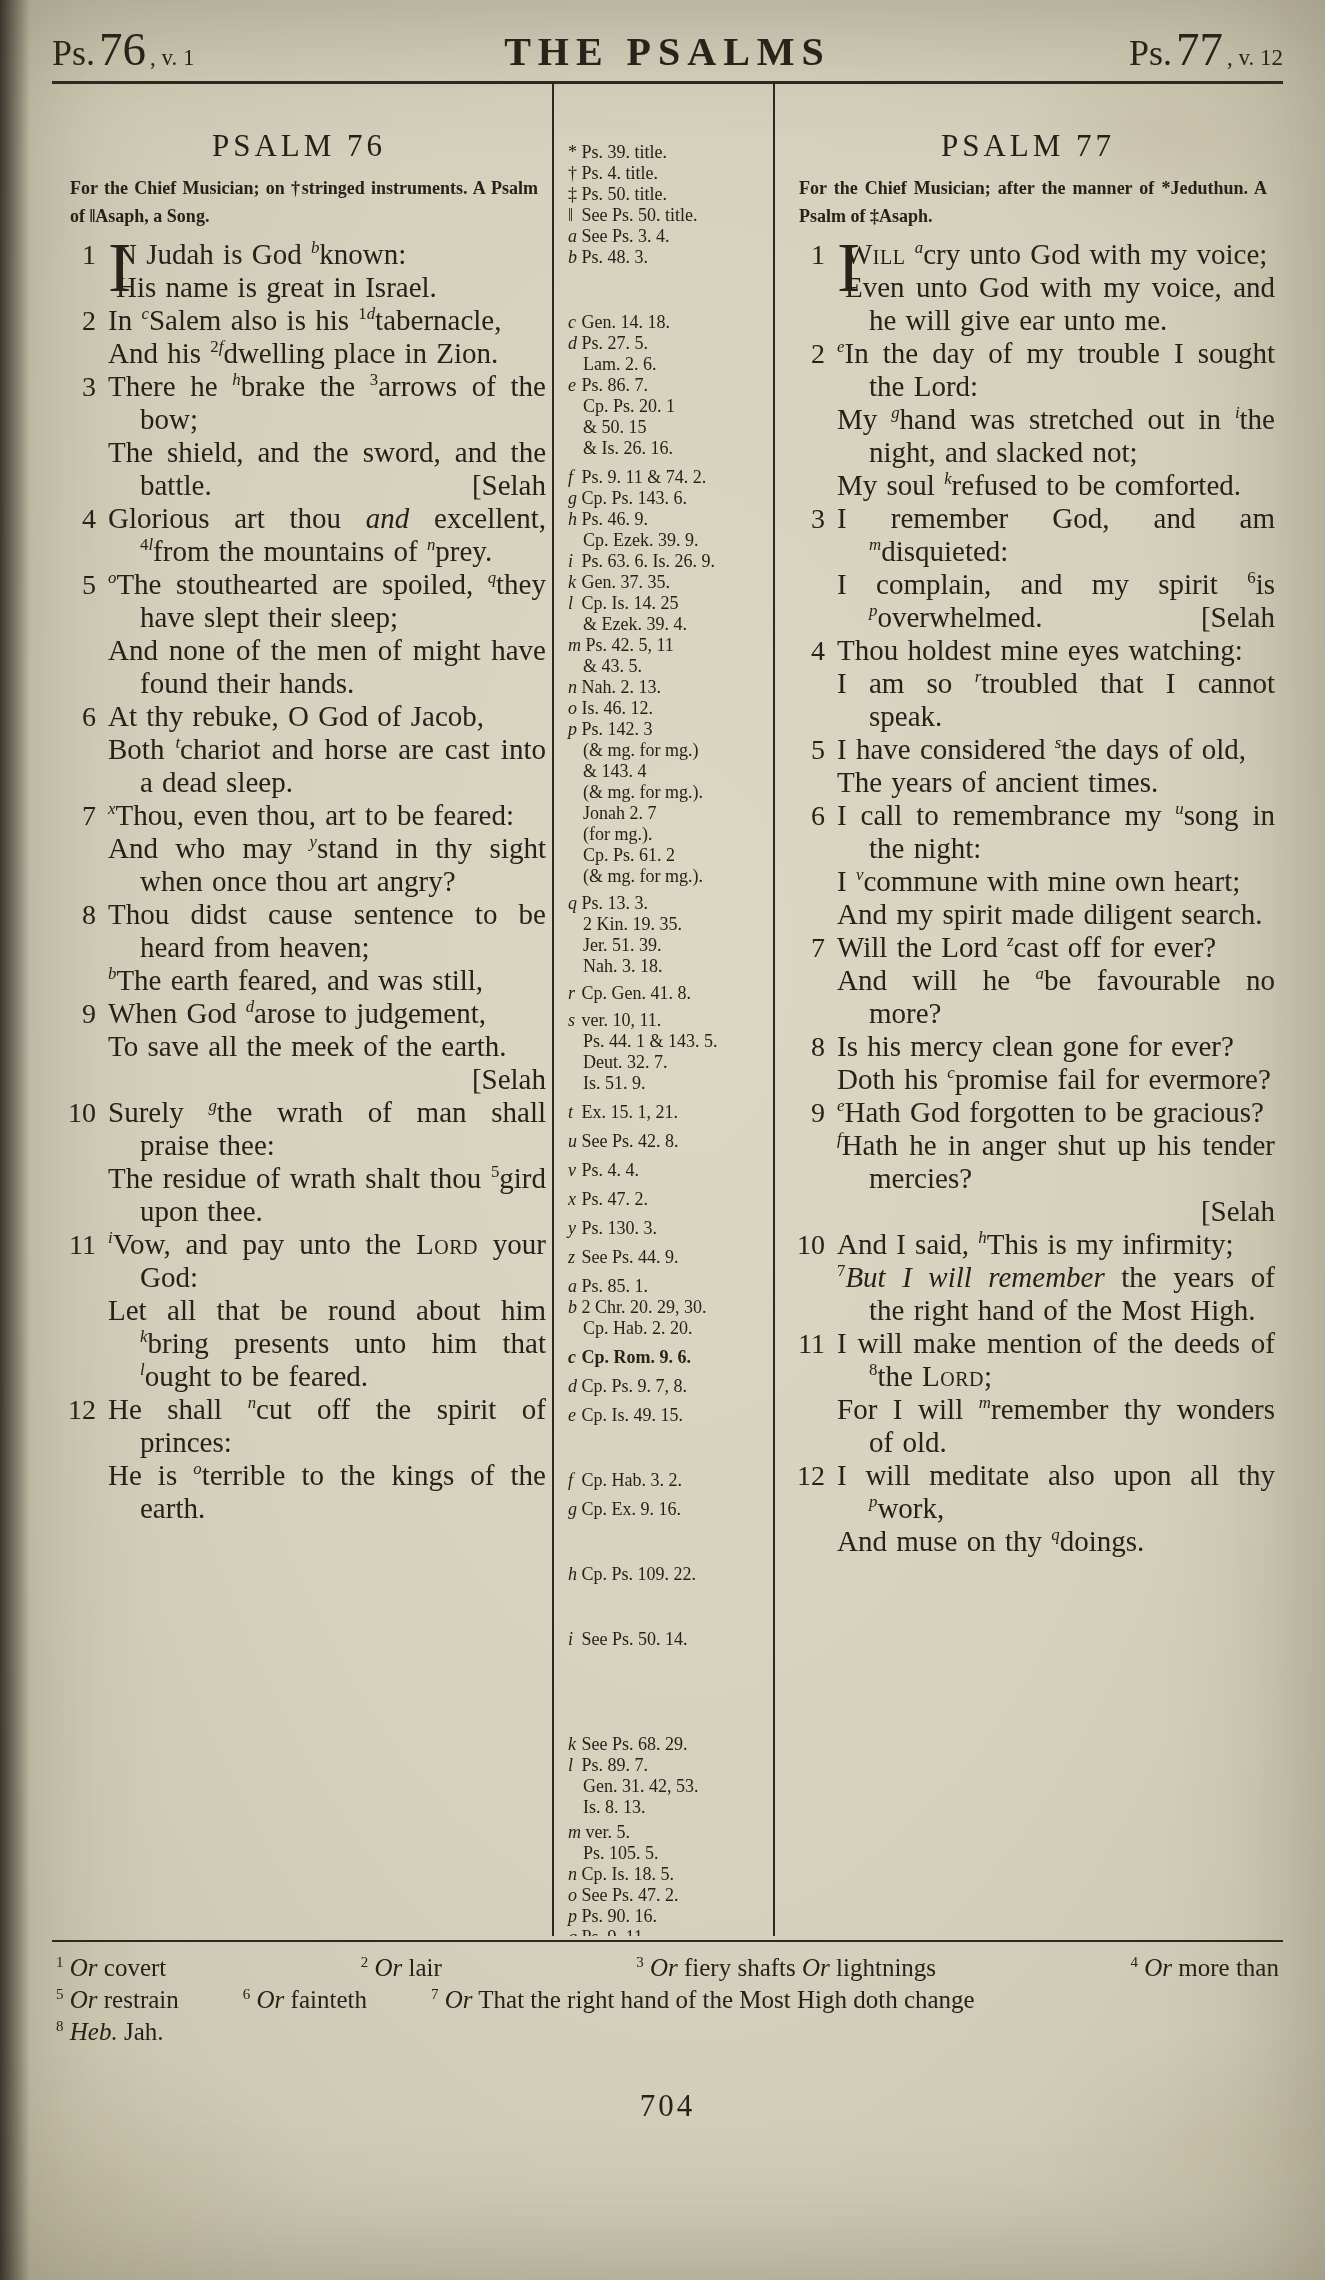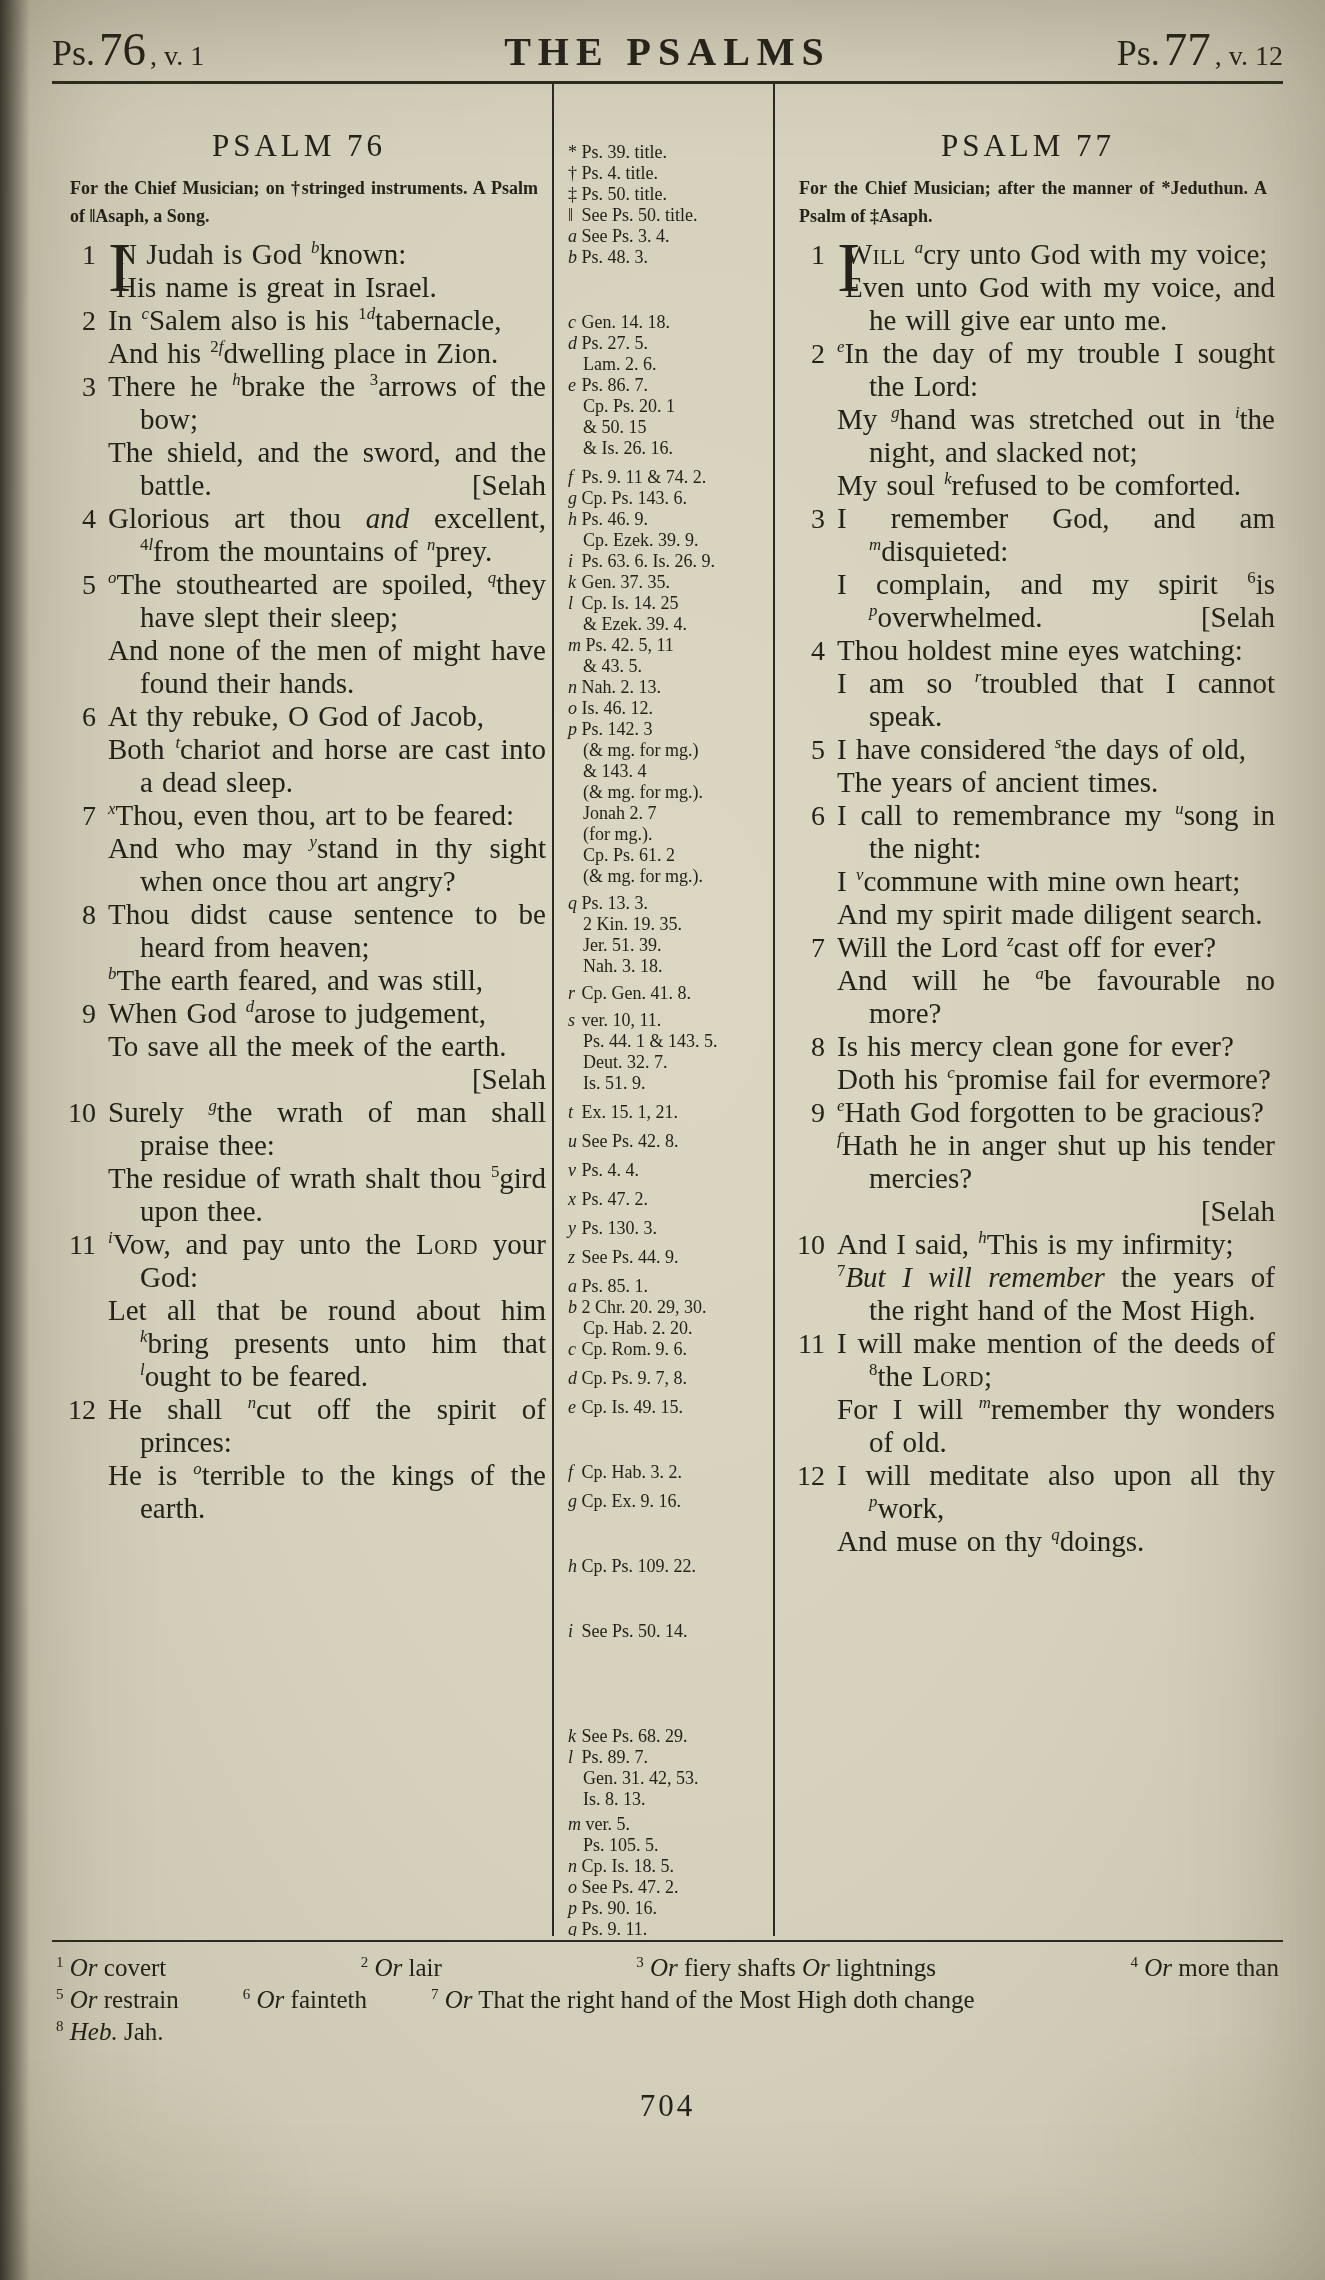--- a/index.html
+++ b/index.html
@@ -14,21 +14,21 @@
     box-shadow:inset 0 0 140px rgba(70,62,40,.38);}
   .mottle{position:absolute;inset:0;pointer-events:none;z-index:1;opacity:.5;
     background:
       radial-gradient(220px 140px at 88% 6%, rgba(120,105,70,.18), transparent 70%),
       radial-gradient(300px 200px at 8% 96%, rgba(120,105,70,.20), transparent 70%),
       radial-gradient(260px 160px at 92% 94%, rgba(120,105,70,.16), transparent 70%);}
   .inner{position:relative;z-index:2;padding:26px 42px 0 52px;}
 
   .header{display:grid;grid-template-columns:1fr auto 1fr;align-items:baseline;}
   .h-left{justify-self:start;} .h-right{justify-self:end;}
-  .hps{font-size:36px;} .hnum{font-size:47px;line-height:1;} .hv{font-size:28px;}
+  .hps{font-size:36px;} .hnum{font-size:47px;line-height:1;} .hv{font-size:23px;}
   .h-center{font-weight:bold;font-size:40px;letter-spacing:7px;}
   .top-rule{height:3px;background:#2c2920;margin-top:6px;}
 
   .cols{display:flex;height:1852px;}
   .text-col{width:494px;padding-top:28px;overflow:hidden;}
   .vrule{width:2px;background:#2c2920;margin:0 6px;flex:none;}
   .ref-col{width:197px;padding:58px 2px 0 8px;font-size:18px;line-height:21px;overflow:hidden;}
 
   .psalm-title{text-align:center;font-size:31px;font-weight:normal;letter-spacing:4px;margin:16px 0 10px;}
   .superscription{font-size:18px;line-height:28px;text-align:justify;margin:0;padding:0 8px 8px 18px;font-weight:bold;}
@@ -222,21 +222,21 @@
             <div class="ref cont"><span class="rt">Is. 51. 9.</span></div>
             <div class="ref" style="margin-top: 8px;"><span class="rm it">t</span> <span class="rt">Ex. 15. 1, 21.</span></div>
             <div class="ref" style="margin-top: 8px;"><span class="rm it">u</span> <span class="rt">See Ps. 42. 8.</span></div>
             <div class="ref" style="margin-top: 8px;"><span class="rm it">v</span> <span class="rt">Ps. 4. 4.</span></div>
             <div class="ref" style="margin-top: 8px;"><span class="rm it">x</span> <span class="rt">Ps. 47. 2.</span></div>
             <div class="ref" style="margin-top: 8px;"><span class="rm it">y</span> <span class="rt">Ps. 130. 3.</span></div>
             <div class="ref" style="margin-top: 8px;"><span class="rm it">z</span> <span class="rt">See Ps. 44. 9.</span></div>
             <div class="ref" style="margin-top: 8px;"><span class="rm it">a</span> <span class="rt">Ps. 85. 1.</span></div>
             <div class="ref"><span class="rm it">b</span> <span class="rt">2 Chr. 20. 29, 30.</span></div>
             <div class="ref cont"><span class="rt">Cp. Hab. 2. 20.</span></div>
-            <div class="ref" style=""><span class="rm it">c</span> <span class="rt">Cp. Rom. 9. 6.</span></div>
+            <div class="ref" style="margin-top: 8px; font-weight: bold;"><span class="rm it">c</span> <span class="rt">Cp. Rom. 9. 6.</span></div>
             <div class="ref" style="margin-top: 8px;"><span class="rm it">d</span> <span class="rt">Cp. Ps. 9. 7, 8.</span></div>
             <div class="ref" style="margin-top: 8px;"><span class="rm it">e</span> <span class="rt">Cp. Is. 49. 15.</span></div>
             <div class="ref" style="margin-top: 44px;"><span class="rm it">f</span> <span class="rt">Cp. Hab. 3. 2.</span></div>
             <div class="ref" style="margin-top: 8px;"><span class="rm it">g</span> <span class="rt">Cp. Ex. 9. 16.</span></div>
             <div class="ref" style="margin-top: 44px;"><span class="rm it">h</span> <span class="rt">Cp. Ps. 109. 22.</span></div>
             <div class="ref" style="margin-top: 44px;"><span class="rm it">i</span> <span class="rt">See Ps. 50. 14.</span></div>
             <div class="ref" style="margin-top: 84px;"><span class="rm it">k</span> <span class="rt">See Ps. 68. 29.</span></div>
             <div class="ref"><span class="rm it">l</span> <span class="rt">Ps. 89. 7.</span></div>
             <div class="ref cont"><span class="rt">Gen. 31. 42, 53.</span></div>
             <div class="ref cont"><span class="rt">Is. 8. 13.</span></div>

